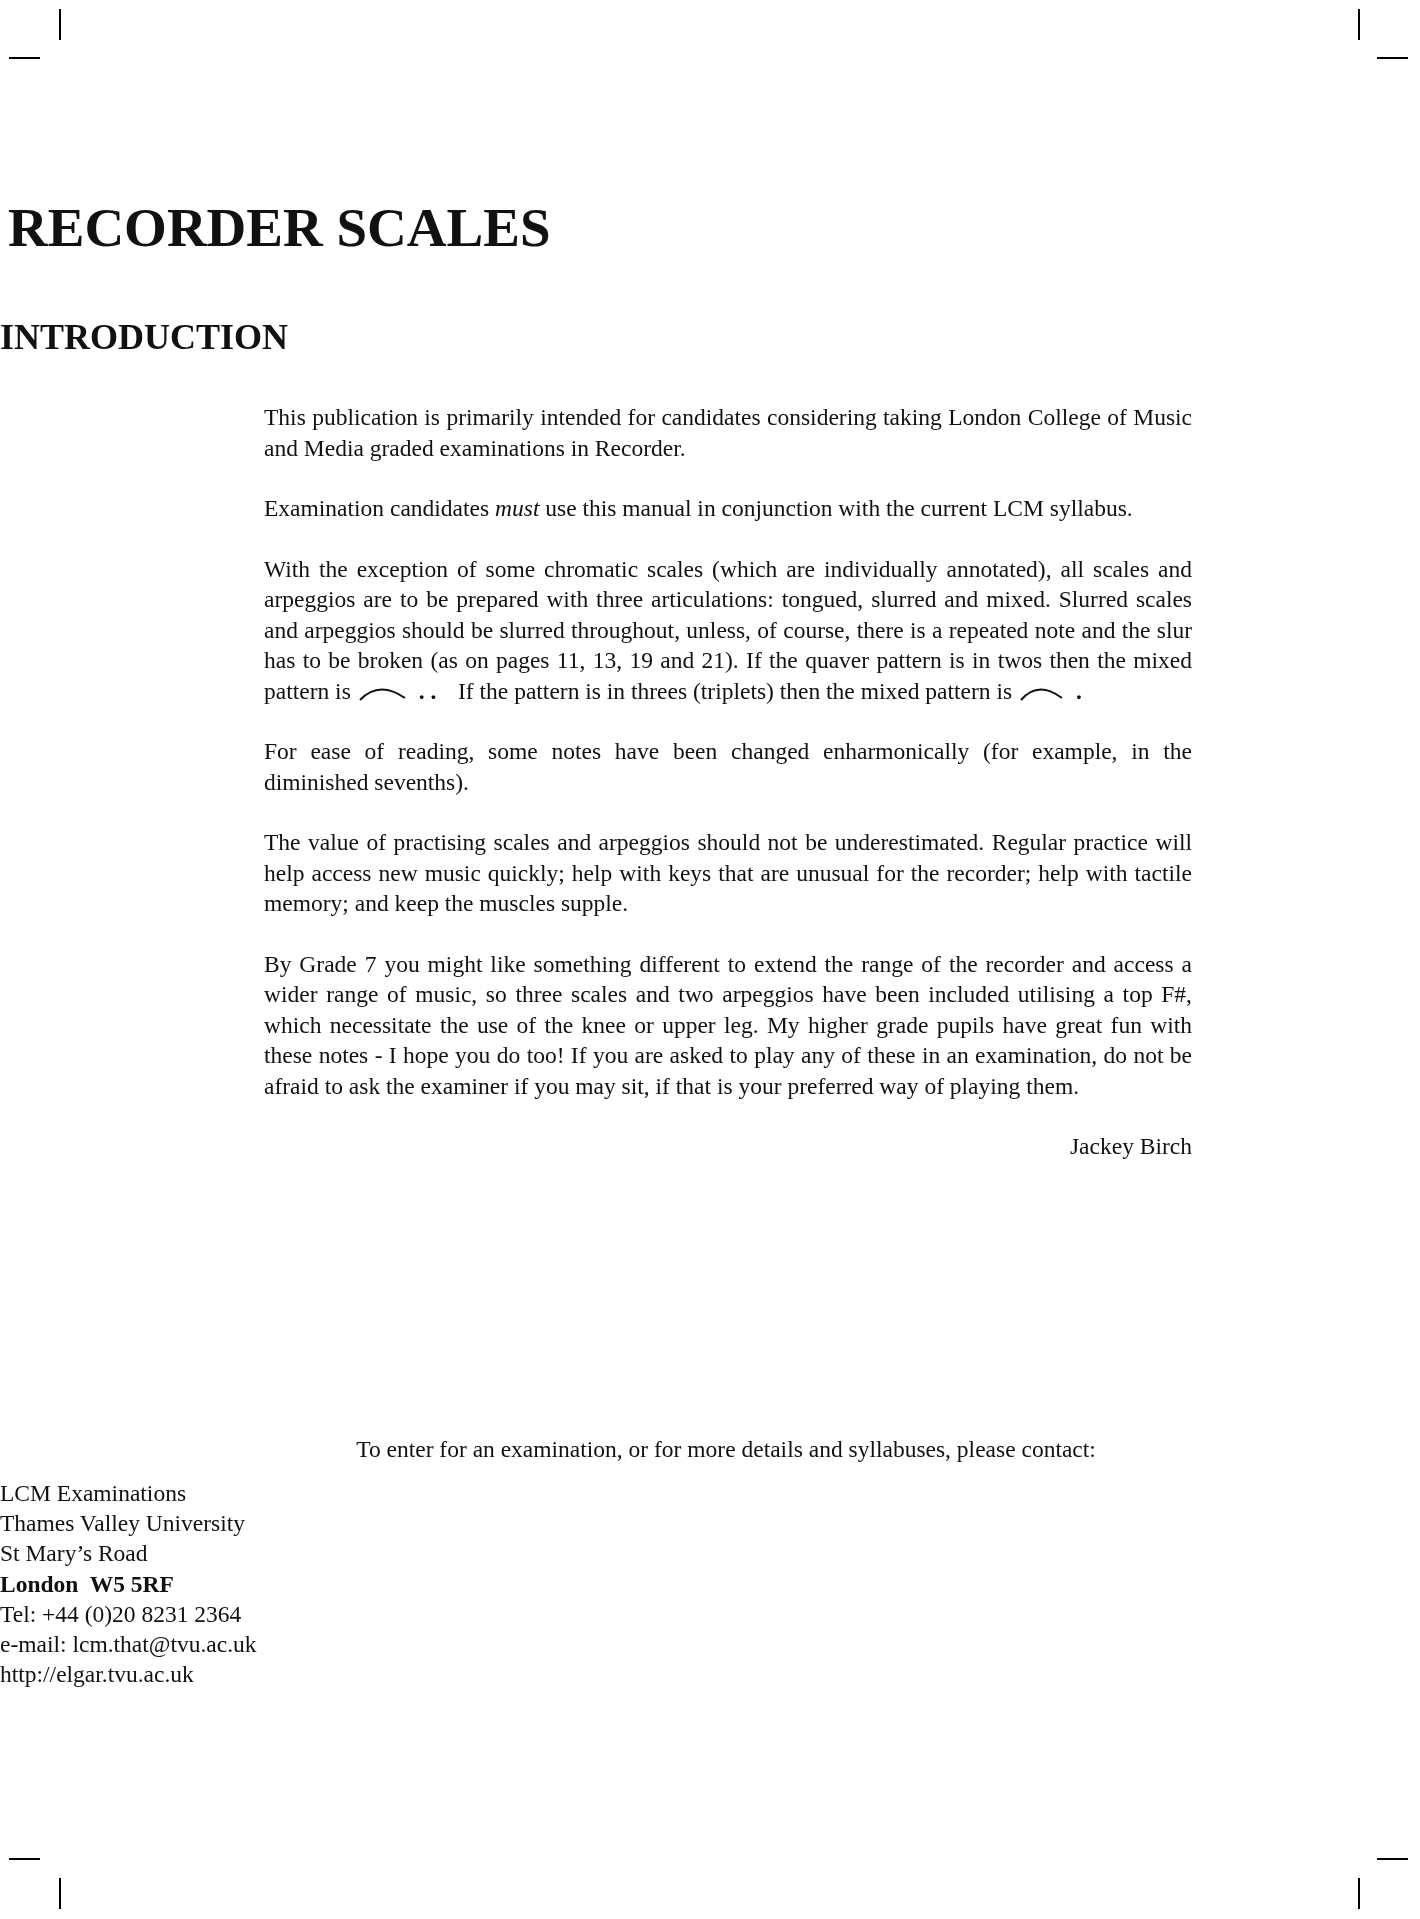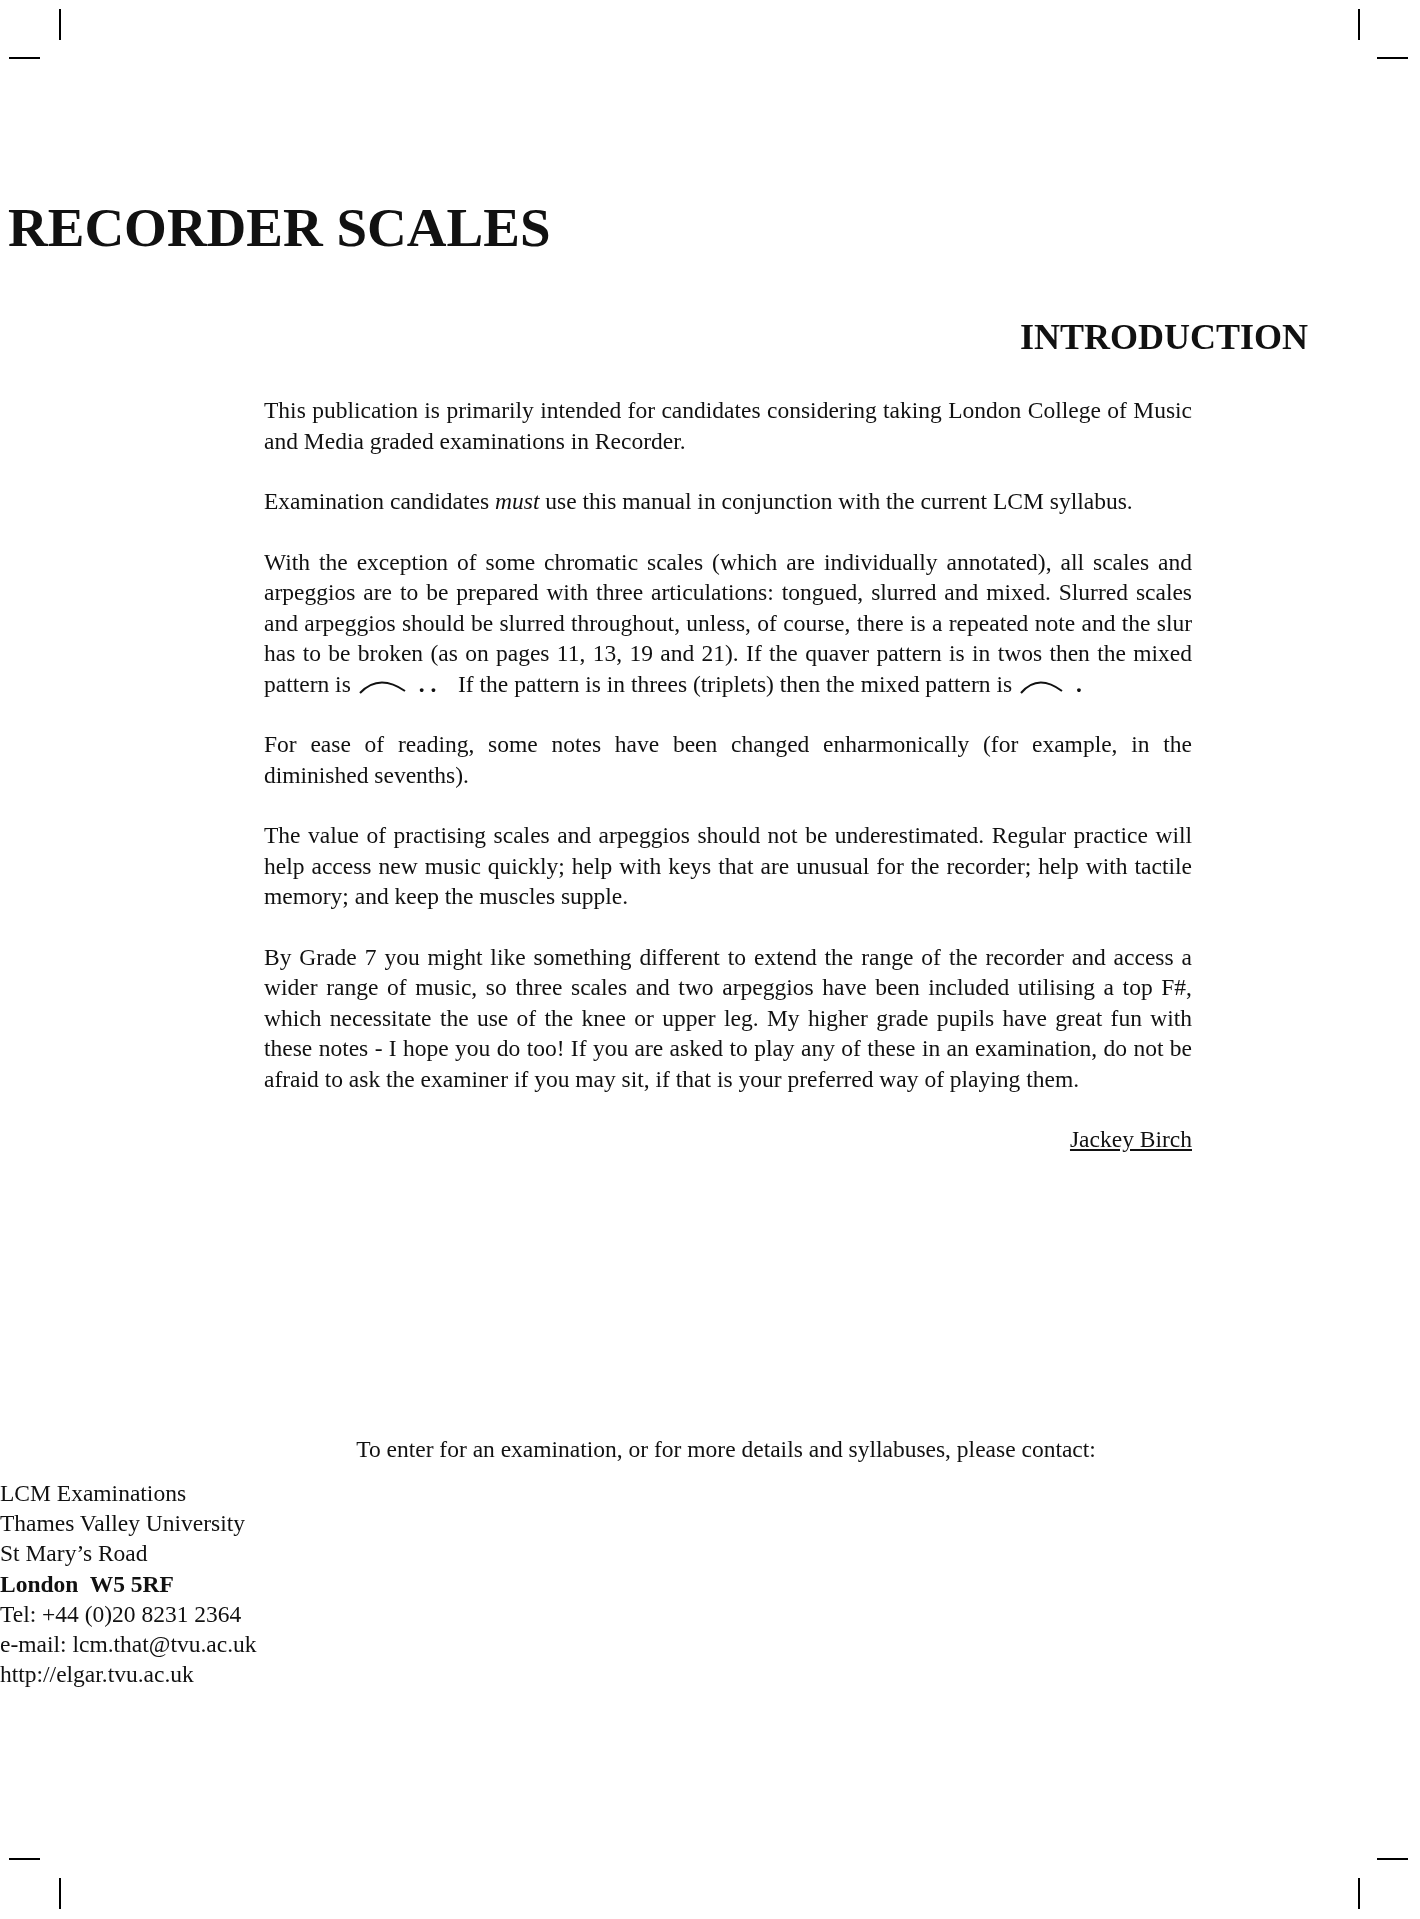--- a/index.html
+++ b/index.html
@@ -4,26 +4,26 @@
 <style>
   html, body { margin: 0; padding: 0; background: #ffffff; }
   body { width: 1420px; height: 1919px; position: relative; overflow: hidden;
          font-family: "Liberation Serif", "DejaVu Serif", serif; color: #111111; }
   .crop { position: absolute; background: #000; }
   .crop.v { width: 2px; height: 31px; }
   .crop.h { width: 31px; height: 2px; }
 
   .title { position: absolute; left: 0; width: 1420px; top: 188px; text-align: left;
            font-weight: bold; font-size: 55px; margin: 8px; line-height: 64px; letter-spacing: 0px; }
-  .subtitle { position: absolute; left: 0; width: 1308px; top: 316px; text-align: right;
+  .subtitle { position: absolute; left: 0; width: 1308px; top: 316px; text-align: left;
               font-weight: bold; font-size: 36px; margin: 0; line-height: 42px; }
 
   .body { position: absolute; left: 264px; width: 928px; top: 390px; font-size: 23.5px; line-height: 30.5px; }
-  .body p { margin: 5px 0 30px 0; text-align: justify; }
-  .sig { text-align: right !important; margin-top: 0 !important; text-decoration: underline; }
+  .body p { margin: 12px 0 30px 0; text-align: justify; }
+  .sig { text-align: right !important; margin-top: 0 !important; }
 
   .slur { display: inline-block; vertical-align: middle; margin: 0 6px; }
   .dot { display: inline-block; margin: 0 4px; font-weight: bold; }
 
   .contact-intro { position: absolute; left: 0; width: 1420px; top: 1418px; text-align: center; font-size: 23.5px; line-height: 30px; margin: 16px; }
   .address { position: absolute; left: 0; width: 1420px; top: 1478px; text-align: left; font-size: 23.5px; line-height: 30.2px; }
   .address div { margin: 0; }
 </style>
 </head>
 <body>

